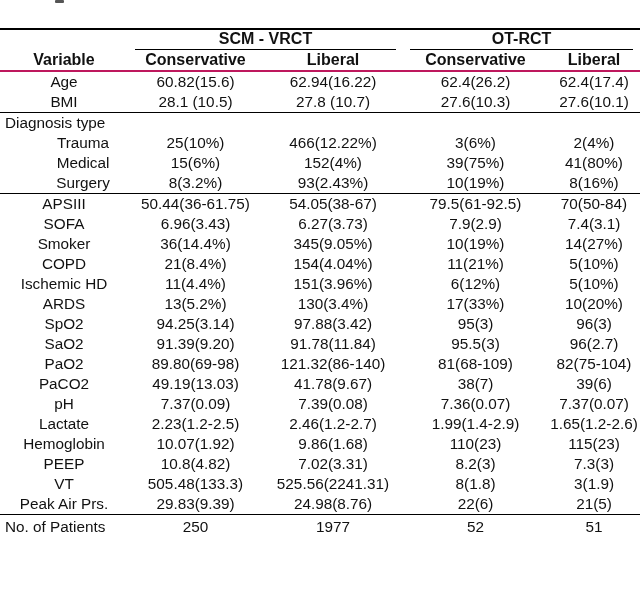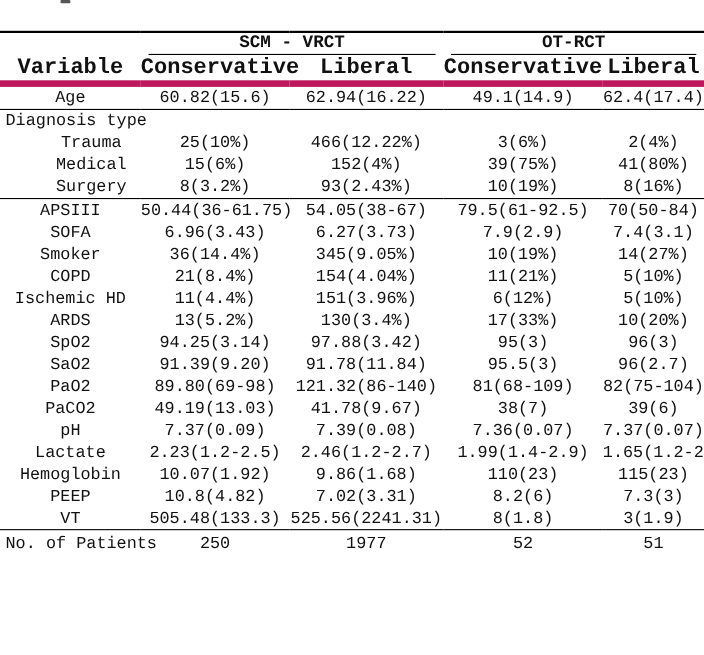--- a/index.html
+++ b/index.html
@@ -6,21 +6,21 @@
     margin: 0;
     padding: 0;
     background: #ffffff;
   }
   .page {
     position: relative;
     width: 640px;
     height: 595px;
     background: #ffffff;
     color: #111111;
-    font-family: Liberation Mono, monospace;
+    font-family: Liberation Sans, sans-serif;
     overflow: hidden;
   }
   .crop-artifact {
     position: absolute;
     left: 55px;
     top: 0;
     width: 9px;
     height: 3px;
     background: #555555;
     border-radius: 1px;
@@ -48,23 +48,23 @@
     text-align: center;
   }
   .spanner-inner {
     margin: 0 7px;
     border-bottom: 1.2px solid #000000;
     padding-bottom: 1px;
   }
   tr.header-row th {
     height: 20px;
     font-weight: bold;
-    font-size: 20px;
-    text-align: center;
-    border-bottom: 6px solid #be185d;
+    font-size: 16px;
+    text-align: center;
+    border-bottom: 2px solid #be185d;
     vertical-align: middle;
   }
   tbody td {
     height: 20px;
     font-size: 15.3px;
     text-align: center;
     vertical-align: middle;
     line-height: 20px;
   }
   tbody tr.section-start td {
@@ -117,22 +117,29 @@
         <th>Liberal</th>
         <th>Conservative</th>
         <th>Liberal</th>
       </tr>
     </thead>
     <tbody id="table-body">
         <tr class="center">
           <td>Age</td>
           <td>60.82(15.6)</td>
           <td>62.94(16.22)</td>
-          <td>49.1(14.9)</td>
+          <td>62.4(26.2)</td>
           <td>62.4(17.4)</td>
+        </tr>
+        <tr class="center">
+          <td>BMI</td>
+          <td>28.1 (10.5)</td>
+          <td>27.8 (10.7)</td>
+          <td>27.6(10.3)</td>
+          <td>27.6(10.1)</td>
         </tr>
         <tr class="section section-start">
           <td>Diagnosis type</td>
           <td></td>
           <td></td>
           <td></td>
           <td></td>
         </tr>
         <tr class="indent">
           <td>Trauma</td>
@@ -243,29 +250,36 @@
           <td>Hemoglobin</td>
           <td>10.07(1.92)</td>
           <td>9.86(1.68)</td>
           <td>110(23)</td>
           <td>115(23)</td>
         </tr>
         <tr class="center">
           <td>PEEP</td>
           <td>10.8(4.82)</td>
           <td>7.02(3.31)</td>
-          <td>8.2(6)</td>
+          <td>8.2(3)</td>
           <td>7.3(3)</td>
         </tr>
         <tr class="center">
           <td>VT</td>
           <td>505.48(133.3)</td>
           <td>525.56(2241.31)</td>
           <td>8(1.8)</td>
           <td>3(1.9)</td>
+        </tr>
+        <tr class="center">
+          <td>Peak Air Prs.</td>
+          <td>29.83(9.39)</td>
+          <td>24.98(8.76)</td>
+          <td>22(6)</td>
+          <td>21(5)</td>
         </tr>
         <tr class="left section-start">
           <td>No. of Patients</td>
           <td>250</td>
           <td>1977</td>
           <td>52</td>
           <td>51</td>
         </tr>
       </tbody>
   </table>

